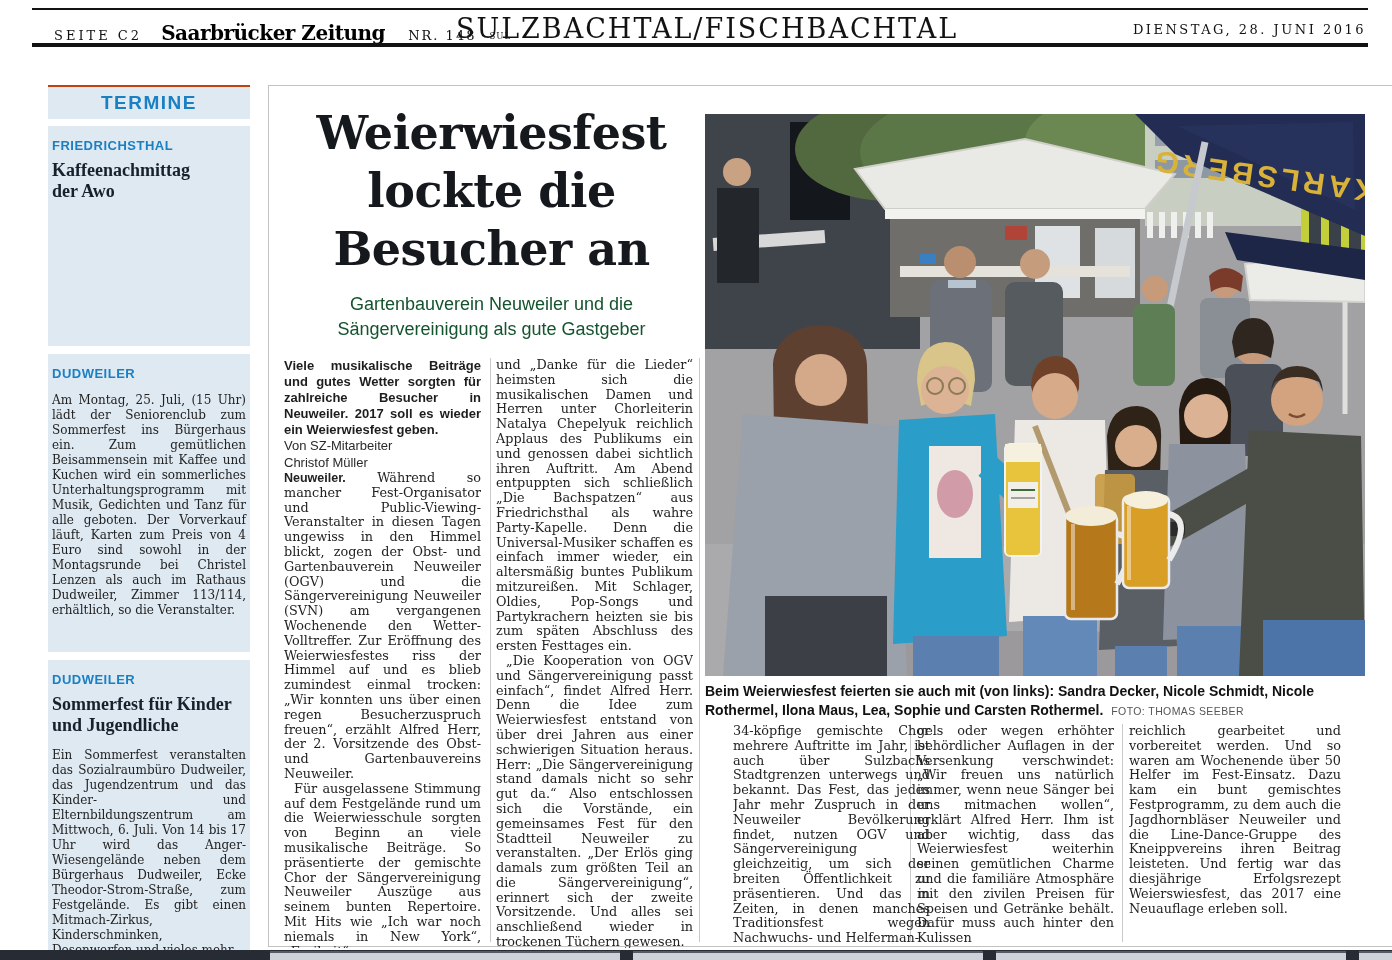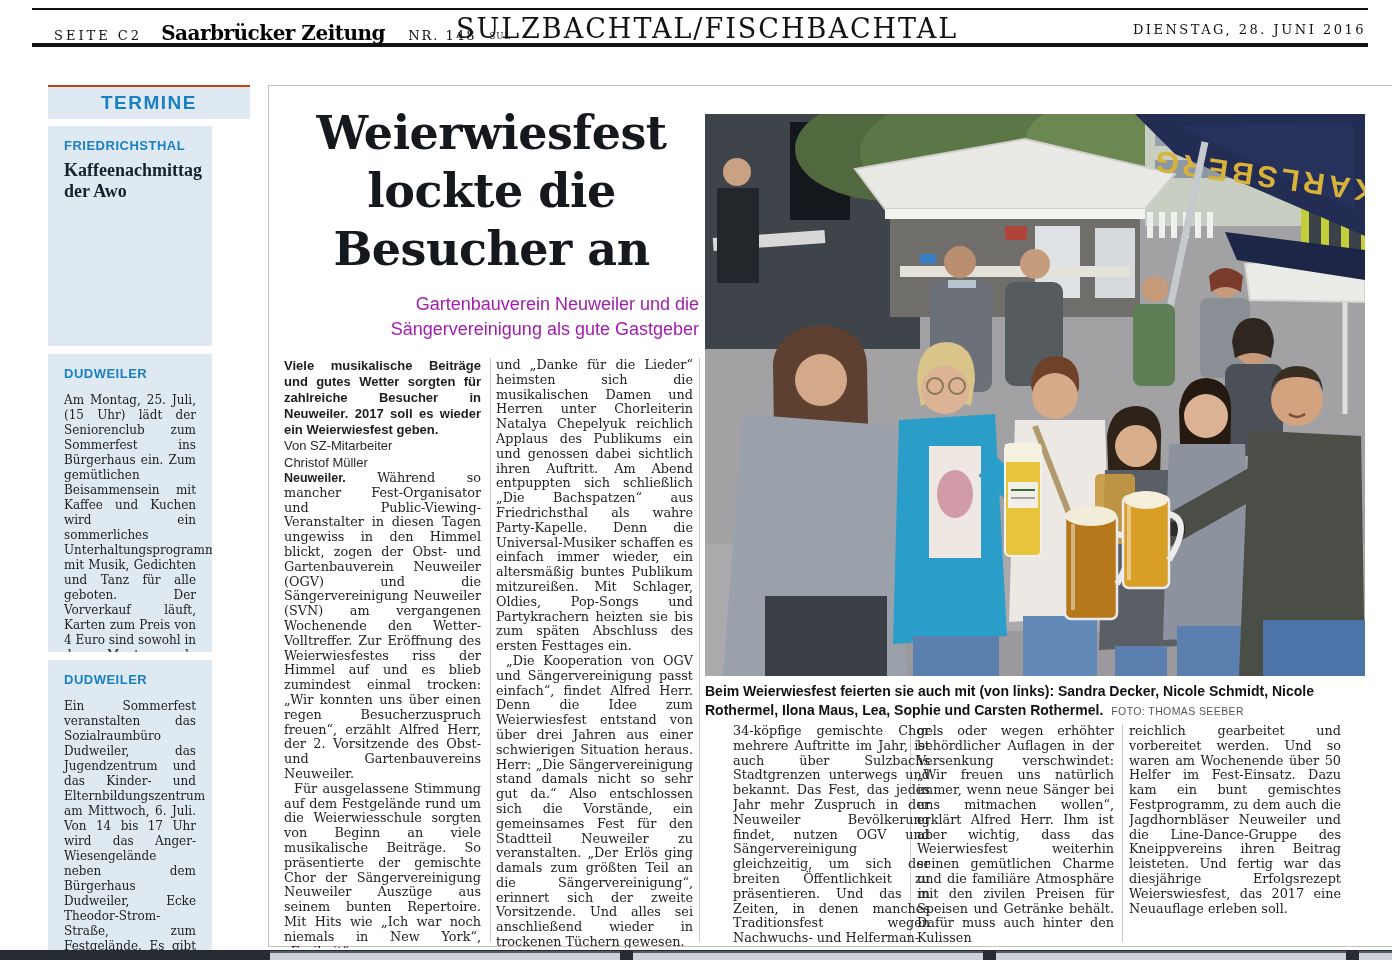--- a/index.html
+++ b/index.html
@@ -15,37 +15,37 @@
   .mh-issue{font-size:13px;letter-spacing:2px;margin-left:18px;color:#111;}
   .mh-edition{font-size:8.5px;letter-spacing:1px;margin-left:8px;color:#222;vertical-align:1px;}
   .mh-title{position:absolute;left:0;right:0;top:0;text-align:center;font-size:27px;
             letter-spacing:2px;color:#121212;font-weight:500;}
   .mh-date{position:absolute;right:0;top:9px;font-size:13px;letter-spacing:2.5px;color:#111;}
   
   .sidebar{position:absolute;left:48px;top:85px;width:202px;}
   .termine{background:#dfe9f2;border-top:2px solid #c2410c;height:32px;line-height:32px;
            text-align:center;color:#1a80c4;font-family:"Liberation Sans",sans-serif;
            font-weight:bold;font-size:19px;letter-spacing:1.5px;margin-bottom:7px;}
-  .sb-box{background:#dfe9f2;padding:10px 16px;margin-bottom:8px;overflow:hidden;box-sizing:border-box;width:164px;}
+  .sb-box{background:#dfe9f2;padding:10px 4px;margin-bottom:8px;overflow:hidden;box-sizing:border-box;width:202px;}
   .sb-box.b1{height:220px;}
   .sb-box.b2{height:298px;}
   .sb-box.b3{height:294px;}
   .sb-loc{color:#1a80c4;font-family:"Liberation Sans",sans-serif;font-weight:bold;
           font-size:13px;letter-spacing:.5px;margin:2px 0 7px 0;}
   .sb-head{color:#16212e;font-family:"Liberation Serif",serif;font-weight:bold;
            font-size:18px;line-height:21px;white-space:pre-line;margin-bottom:7px;}
   .sb-body{font-size:12px;line-height:15px;text-align:justify;color:#222;}
   .sig{float:right;font-style:italic;}
   
   .article{position:absolute;left:268px;top:85px;width:1194px;height:862px;
            border:1px solid #c2c2c2;background:#fff;box-sizing:border-box;}
   .hl-wrap{position:absolute;left:15px;top:18px;width:415px;text-align:center;}
   .headline{font-weight:bold;font-size:46px;line-height:58px;color:#15181c;letter-spacing:-0.5px;}
   .subhead{margin-top:14px;font-family:"Liberation Sans",sans-serif;font-size:18px;
-           line-height:25px;color:#a21caf;text-align:right;}
+           line-height:25px;color:#14532d;}
   .col{position:absolute;width:197px;overflow:hidden;font-size:12.8px;line-height:14.8px;
        text-align:justify;color:#222;}
   .c1{left:15px;top:272px;height:590px;}
   .c2{left:227px;top:272px;height:590px;}
   .c3{left:464px;top:638px;height:218px;}
   .c4{left:648px;top:638px;height:218px;}
   .c5{left:860px;top:638px;height:218px;width:212px;}
   .lead{font-family:"Liberation Sans",sans-serif;font-weight:bold;font-size:13px;
         line-height:16px;color:#1d1d1d;margin:0 0 16px 0;text-align:justify;}
   .byline{font-family:"Liberation Sans",sans-serif;font-size:13px;line-height:16.5px;
@@ -95,20 +95,22 @@
 der Awo</div>
     </div>
 
     <div class="sb-box b2">
       <div class="sb-loc">DUDWEILER</div>
       <p class="sb-body"><span>Am Montag, 25. Juli, (15 Uhr) lädt der Seniorenclub zum Sommerfest ins Bürgerhaus ein. Zum gemütlichen Beisammensein mit Kaffee und Kuchen wird ein sommerliches Unterhaltungsprogramm mit Musik, Gedichten und Tanz für alle geboten. Der Vorverkauf läuft, Karten zum Preis von 4 Euro sind sowohl in der Montagsrunde bei Christel Lenzen als auch im Rathaus Dudweiler, Zimmer 113/114, erhältlich, so die Veranstalter.</span></p>
     </div>
 
     <div class="sb-box b3">
       <div class="sb-loc">DUDWEILER</div>
+      <div class="sb-head">Sommerfest für Kinder
+und Jugendliche</div>
       <p class="sb-body"><span>Ein Sommerfest veranstalten das Sozialraumbüro Dudweiler, das Jugendzentrum und das Kinder- und Elternbildungszentrum am Mittwoch, 6. Juli. Von 14 bis 17 Uhr wird das Anger-Wiesengelände neben dem Bürgerhaus Dudweiler, Ecke Theodor-Strom-Straße, zum Festgelände. Es gibt einen Mitmach-Zirkus, Kinderschminken, Dosenwerfen und vieles mehr.</span></p>
     </div>
   </div>
 
   <div class="article">
     <div class="hl-wrap">
       <div class="headline">Weierwiesfest lockte die Besucher an</div>
       <div class="subhead">Gartenbauverein Neuweiler und die Sängervereinigung als gute Gastgeber</div>
     </div>
 

